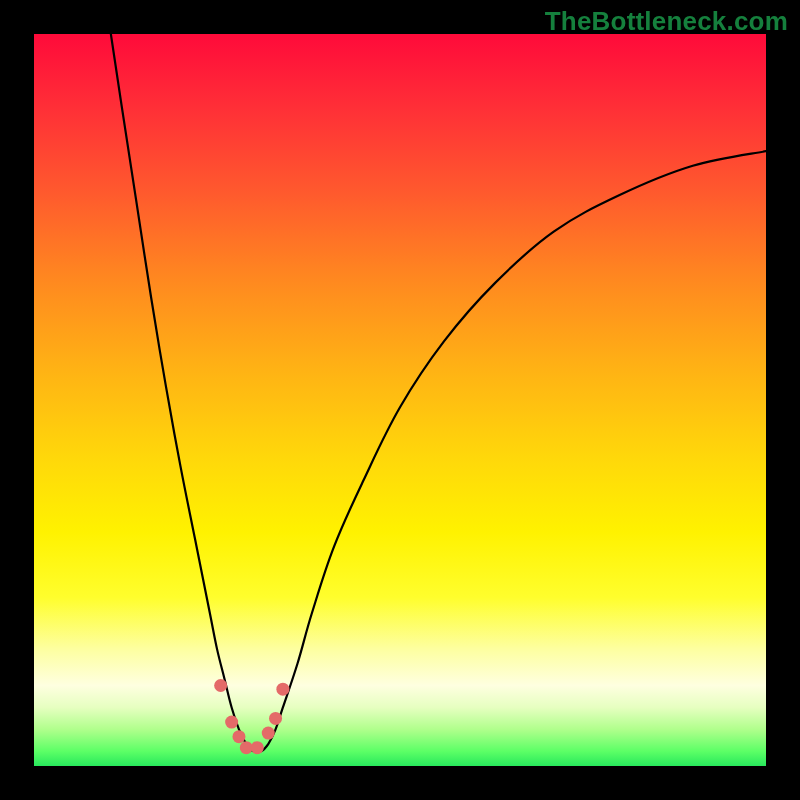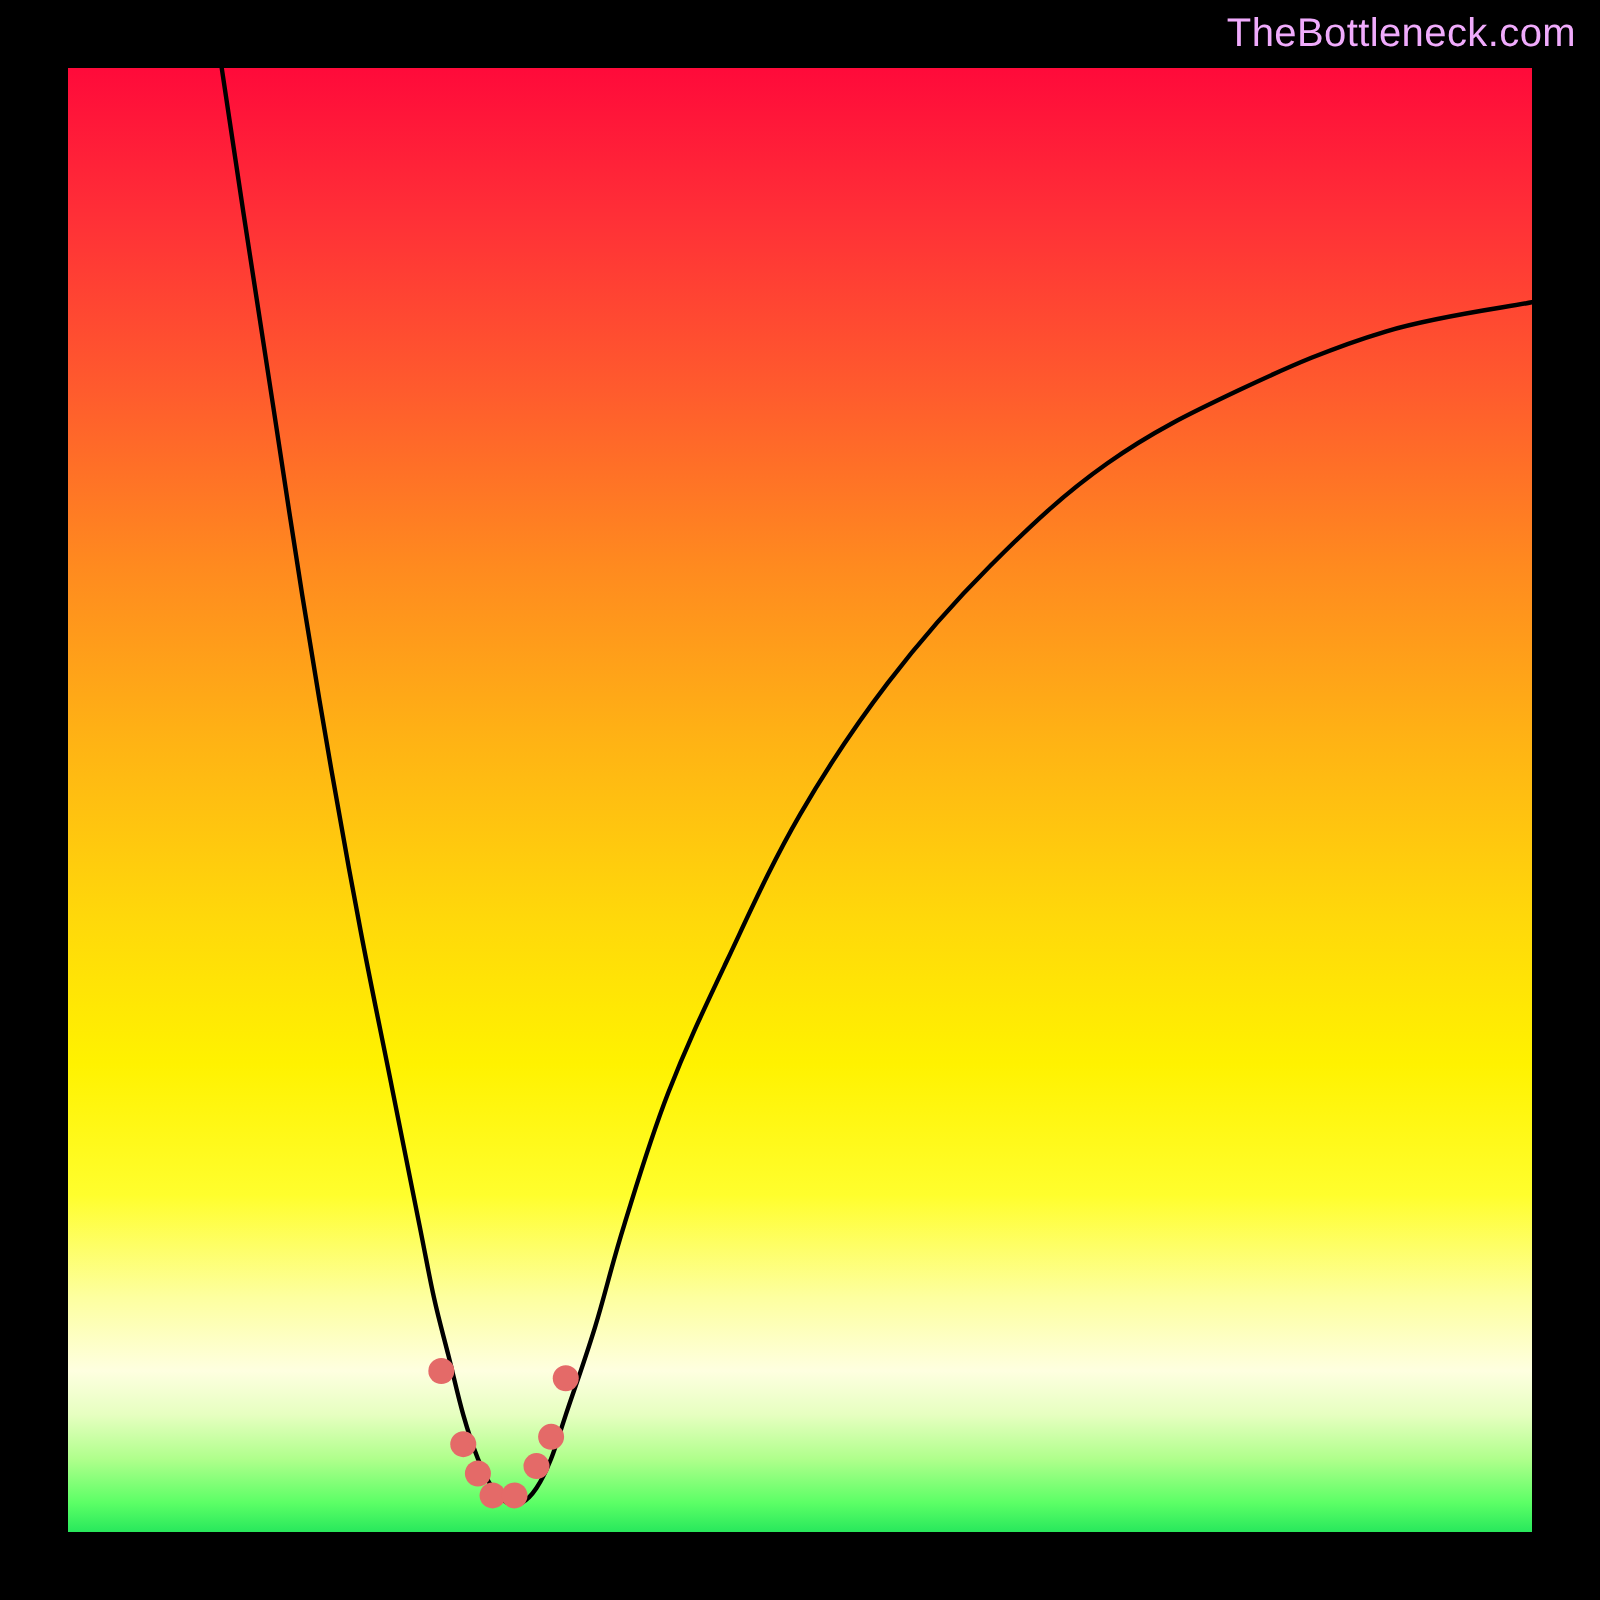--- a/index.html
+++ b/index.html
@@ -53,23 +53,23 @@
     position: absolute;
     left: 0;
     top: 0;
     width: 100%;
     height: 100%;
   }
   .watermark {
     position: absolute;
     top: 6px;
     right: 12px;
-    font-size: 20px;
-    font-weight: 400;
-    color: #f0abfc;
+    font-size: 26px;
+    font-weight: 700;
+    color: #15803d;
     letter-spacing: 0.2px;
   }
 </style>
 </head>
 <body>
 
 <div class="frame">
   <div class="plot-area">
     <div class="gradient-bg"></div>
     <svg class="curve-svg" viewBox="0 0 732 732" preserveAspectRatio="none">

